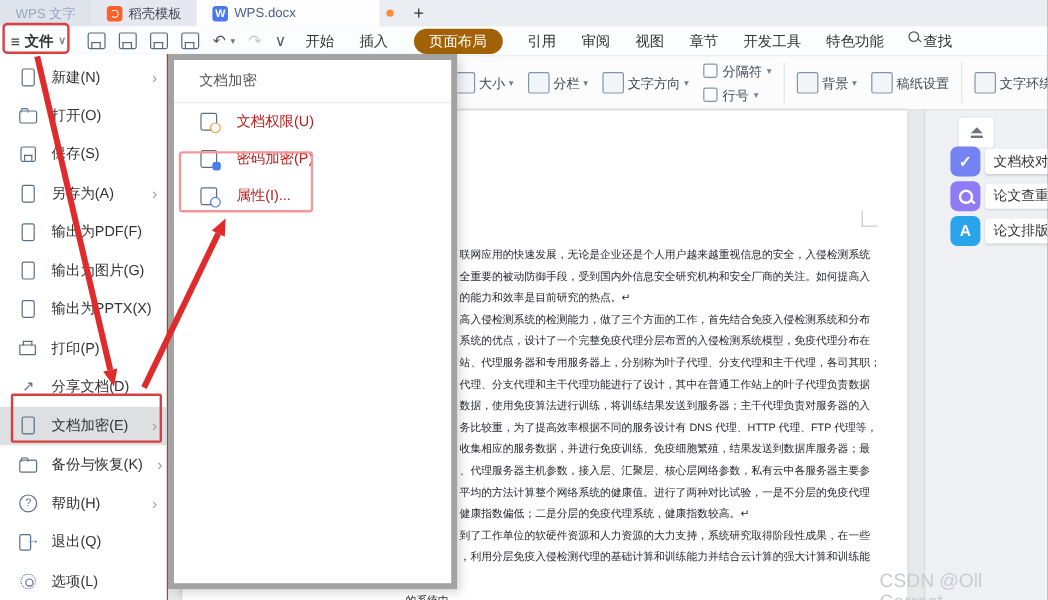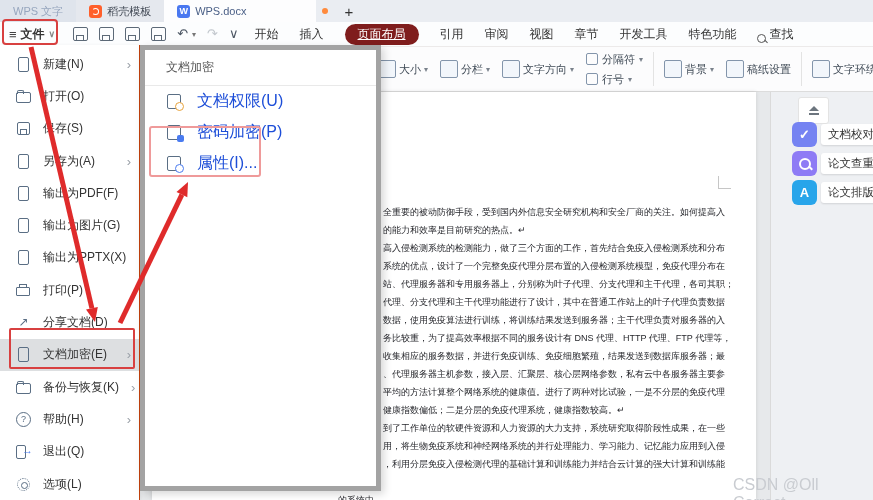--- a/index.html
+++ b/index.html
@@ -24,22 +24,22 @@
   .file-btn{margin-left:9px;display:flex;align-items:center;gap:4px;font-size:12px;font-weight:600;color:#333;}
   .file-btn .ham{font-size:13px;color:#444;}
   .file-btn .car{font-size:9px;color:#888;}
   .quick{display:flex;align-items:center;gap:11px;margin-left:18px;}
   .qi{display:inline-block;width:13px;height:12px;border:1.4px solid #5c6977;border-radius:2px;position:relative;}
   .qi-box::after{content:"";position:absolute;left:2px;bottom:0;width:6px;height:4px;border:1px solid #5c6977;border-bottom:none;}
   .qi-char{border:none;width:auto;height:auto;font-size:13px;line-height:12px;color:#4c5663;}
   .qi-dis{color:#c3c8ce;border-color:#c3c8ce;}
   .mini-car{font-size:8px;color:#777;margin-left:-7px;}
   .menu-tabs{display:flex;align-items:center;gap:21px;margin-left:16px;font-size:12px;color:#333;}
-  .menu-tabs .pill{background:#7f1d1d;color:#fff;padding:2px 13px;border-radius:11px;text-decoration:underline;}
-  .searchbox{display:flex;align-items:flex-end;gap:4px;margin-left:20px;font-size:12px;color:#333;}
+  .menu-tabs .pill{background:#a16207;color:#fff;padding:2px 13px;border-radius:11px;}
+  .searchbox{display:flex;align-items:flex-start;gap:4px;margin-left:20px;font-size:12px;color:#333;}
   .lens{width:7px;height:7px;border:1.4px solid #555;border-radius:50%;position:relative;}
   .lens::after{content:"";position:absolute;left:6px;top:6px;width:4px;height:1.4px;background:#555;transform:rotate(45deg);}
   
   .ribbon{position:absolute;left:0;top:47px;right:0;height:45px;background:#fcfcfd;border-bottom:1px solid #dcdcdc;
     display:flex;align-items:center;padding-left:372px;box-sizing:border-box;}
   .rb-big{display:flex;align-items:center;gap:3px;padding:0 6px;font-size:11px;color:#3f4a56;white-space:nowrap;}
   .rb-big .ic{width:16px;height:16px;border:1.3px solid #8395ab;border-radius:2px;background:#f2f6fb;}
   .rb-stack{display:flex;flex-direction:column;gap:5px;padding:0 6px;}
   .rb-row{display:flex;align-items:center;gap:4px;font-size:11px;color:#3f4a56;white-space:nowrap;}
   .ic-s{width:10px;height:10px;border:1.2px solid #8395ab;border-radius:2px;flex:none;}
@@ -84,21 +84,21 @@
     font-size:9px;color:#5a6e84;display:flex;align-items:center;justify-content:center;}
   .sh-gear::before{content:"";position:absolute;left:1px;top:1px;width:11px;height:11px;border:1.6px dotted #5a6e84;border-radius:50%;}
   .sh-gear::after{content:"";position:absolute;left:5px;top:5px;width:5px;height:5px;border:1.3px solid #5a6e84;border-radius:50%;}
   .sh-exit::before{content:"";position:absolute;left:0;top:1px;width:8px;height:12px;border:1.3px solid #5a6e84;border-radius:2px;}
   .sh-exit::after{content:"\2192";position:absolute;left:6px;top:0px;color:#4a7bf0;font-size:11px;}
   
   .smenu{position:absolute;left:140px;top:45px;width:241px;height:446px;background:#fff;border:5px solid #a3a3a3;
     box-shadow:3px 3px 8px rgba(0,0,0,.16);box-sizing:border-box;z-index:11;}
   .sm-title{padding:9px 0 0 21px;font-size:12px;color:#555;}
   .sm-div{margin-top:9px;border-bottom:1px solid #e9e9e9;}
-  .sm-item{height:31px;display:flex;align-items:center;gap:13px;padding-left:21px;font-size:16px;color:#1d4ed8;}
+  .sm-item{height:31px;display:flex;align-items:center;gap:13px;padding-left:21px;font-size:12px;color:#b91c1c;}
   .smi{width:18px;height:15px;position:relative;flex:none;}
   .smi::before{content:"";position:absolute;left:1px;top:0;width:12px;height:13px;border:1.3px solid #5a6e84;border-radius:2px;}
   .acc{position:absolute;right:0;bottom:-2px;width:7px;height:7px;border-radius:50%;}
   .acc-key{border:1.6px solid #e8a33c;background:#fff;}
   .acc-lock{border-radius:2px;background:#4a7bf0;}
   .acc-gear{border:1.6px solid #4a7bf0;background:#fff;}
   
   .annot{position:absolute;inset:0;z-index:50;pointer-events:none;}
 </style>
 </head>
@@ -214,34 +214,34 @@
           <span class="ic-s"></span>
           <span>旋转</span>
           <span class="rb-car">▾</span>
         </div>
       </div>
     </div>
 
   <div class="page">
     <div class="corner"></div>
     <div class="doctext" id="doctext">
+        <div class="line">联网应用的快速发展，无论是企业还是个人用户越来越重视信息的安全，入侵检测系统</div>
         <div class="line">全重要的被动防御手段，受到国内外信息安全研究机构和安全厂商的关注。如何提高入</div>
         <div class="line">的能力和效率是目前研究的热点。↵</div>
         <div class="line">高入侵检测系统的检测能力，做了三个方面的工作，首先结合免疫入侵检测系统和分布</div>
         <div class="line">系统的优点，设计了一个完整免疫代理分层布置的入侵检测系统模型，免疫代理分布在</div>
         <div class="line">站、代理服务器和专用服务器上，分别称为叶子代理、分支代理和主干代理，各司其职；</div>
         <div class="line">代理、分支代理和主干代理功能进行了设计，其中在普通工作站上的叶子代理负责数据</div>
         <div class="line">数据，使用免疫算法进行训练，将训练结果发送到服务器；主干代理负责对服务器的入</div>
         <div class="line">务比较重，为了提高效率根据不同的服务设计有 DNS 代理、HTTP 代理、FTP 代理等，</div>
         <div class="line">收集相应的服务数据，并进行免疫训练、免疫细胞繁殖，结果发送到数据库服务器；最</div>
         <div class="line">、代理服务器主机参数，接入层、汇聚层、核心层网络参数，私有云中各服务器主要参</div>
         <div class="line">平均的方法计算整个网络系统的健康值。进行了两种对比试验，一是不分层的免疫代理</div>
         <div class="line">健康指数偏低；二是分层的免疫代理系统，健康指数较高。↵</div>
         <div class="line">到了工作单位的软硬件资源和人力资源的大力支持，系统研究取得阶段性成果，在一些</div>
-        <div class="line">用，将生物免疫系统和神经网络系统的并行处理能力、学习能力、记忆能力应用到入侵</div>
         <div class="line">，利用分层免疫入侵检测代理的基础计算和训练能力并结合云计算的强大计算和训练能</div>
       </div>
     <div class="l17pre">的系统中</div>
   </div>
   <div class="watermark">CSDN @Oll Correct</div>
 
   <div class="rpanel">
     <div class="collapse">
       <span class="eject-tri"></span>
       <span class="eject-bar"></span>

